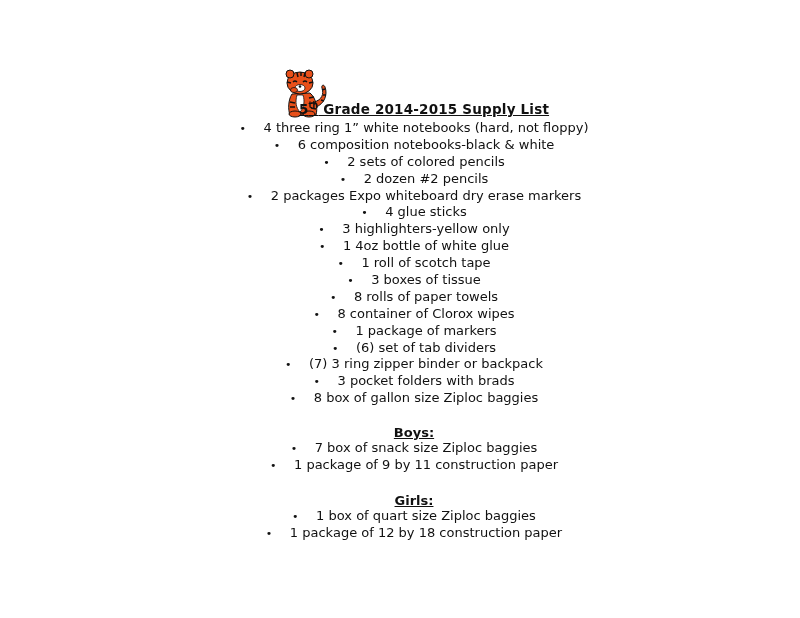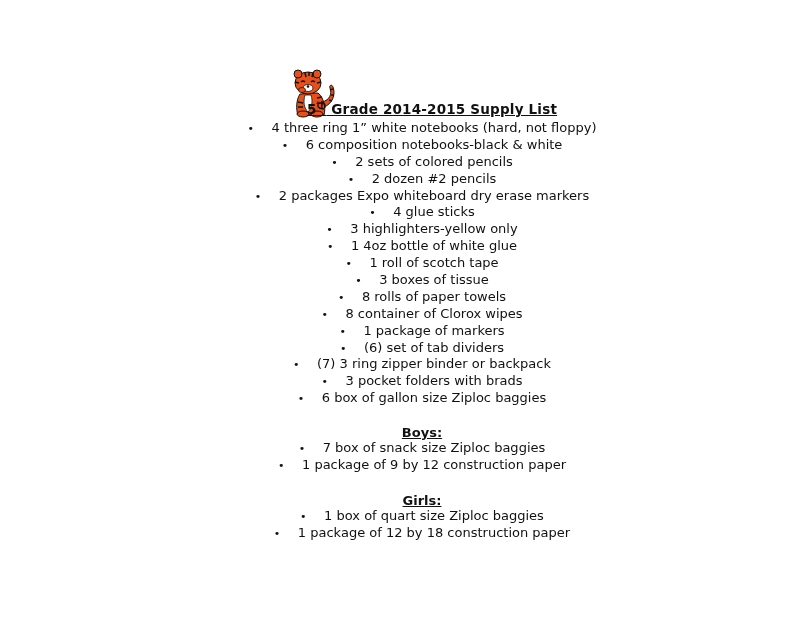--- a/index.html
+++ b/index.html
@@ -10,21 +10,21 @@
     body {
       width: 800px;
       height: 618px;
       position: relative;
       overflow: hidden;
       font-family: "DejaVu Sans", sans-serif;
       color: #111111;
     }
     .page {
       position: absolute;
-      left: 12px;
+      left: 4px;
       top: 0;
       width: 643px;
       height: 618px;
     }
     .tiger {
       position: absolute;
       left: 274px;
       top: 68px;
       width: 52px;
       height: 50px;
@@ -130,27 +130,27 @@
     <li><span class="bullet">•</span><span>3 highlighters-yellow only</span></li>
     <li><span class="bullet">•</span><span>1 4oz bottle of white glue</span></li>
     <li><span class="bullet">•</span><span>1 roll of scotch tape</span></li>
     <li><span class="bullet">•</span><span>3 boxes of tissue</span></li>
     <li><span class="bullet">•</span><span>8 rolls of paper towels</span></li>
     <li><span class="bullet">•</span><span>8 container of Clorox wipes</span></li>
     <li><span class="bullet">•</span><span>1 package of markers</span></li>
     <li><span class="bullet">•</span><span>(6) set of tab dividers</span></li>
     <li><span class="bullet">•</span><span>(7) 3 ring zipper binder or backpack</span></li>
     <li><span class="bullet">•</span><span>3 pocket folders with brads</span></li>
-    <li><span class="bullet">•</span><span>6 box of gallon size Ziploc baggies</span></li>
+    <li><span class="bullet">•</span><span>8 box of gallon size Ziploc baggies</span></li>
   </ul>
 
   <div class="section-heading boys-heading">Boys:</div>
   <ul class="list boys-list">
     <li><span class="bullet">•</span><span>7 box of snack size Ziploc baggies</span></li>
-    <li><span class="bullet">•</span><span>1 package of 9 by 12 construction paper</span></li>
+    <li><span class="bullet">•</span><span>1 package of 9 by 11 construction paper</span></li>
   </ul>
 
   <div class="section-heading girls-heading">Girls:</div>
   <ul class="list girls-list">
     <li><span class="bullet">•</span><span>1 box of quart size Ziploc baggies</span></li>
     <li><span class="bullet">•</span><span>1 package of 12 by 18 construction paper</span></li>
   </ul>
 
 </div>
 

